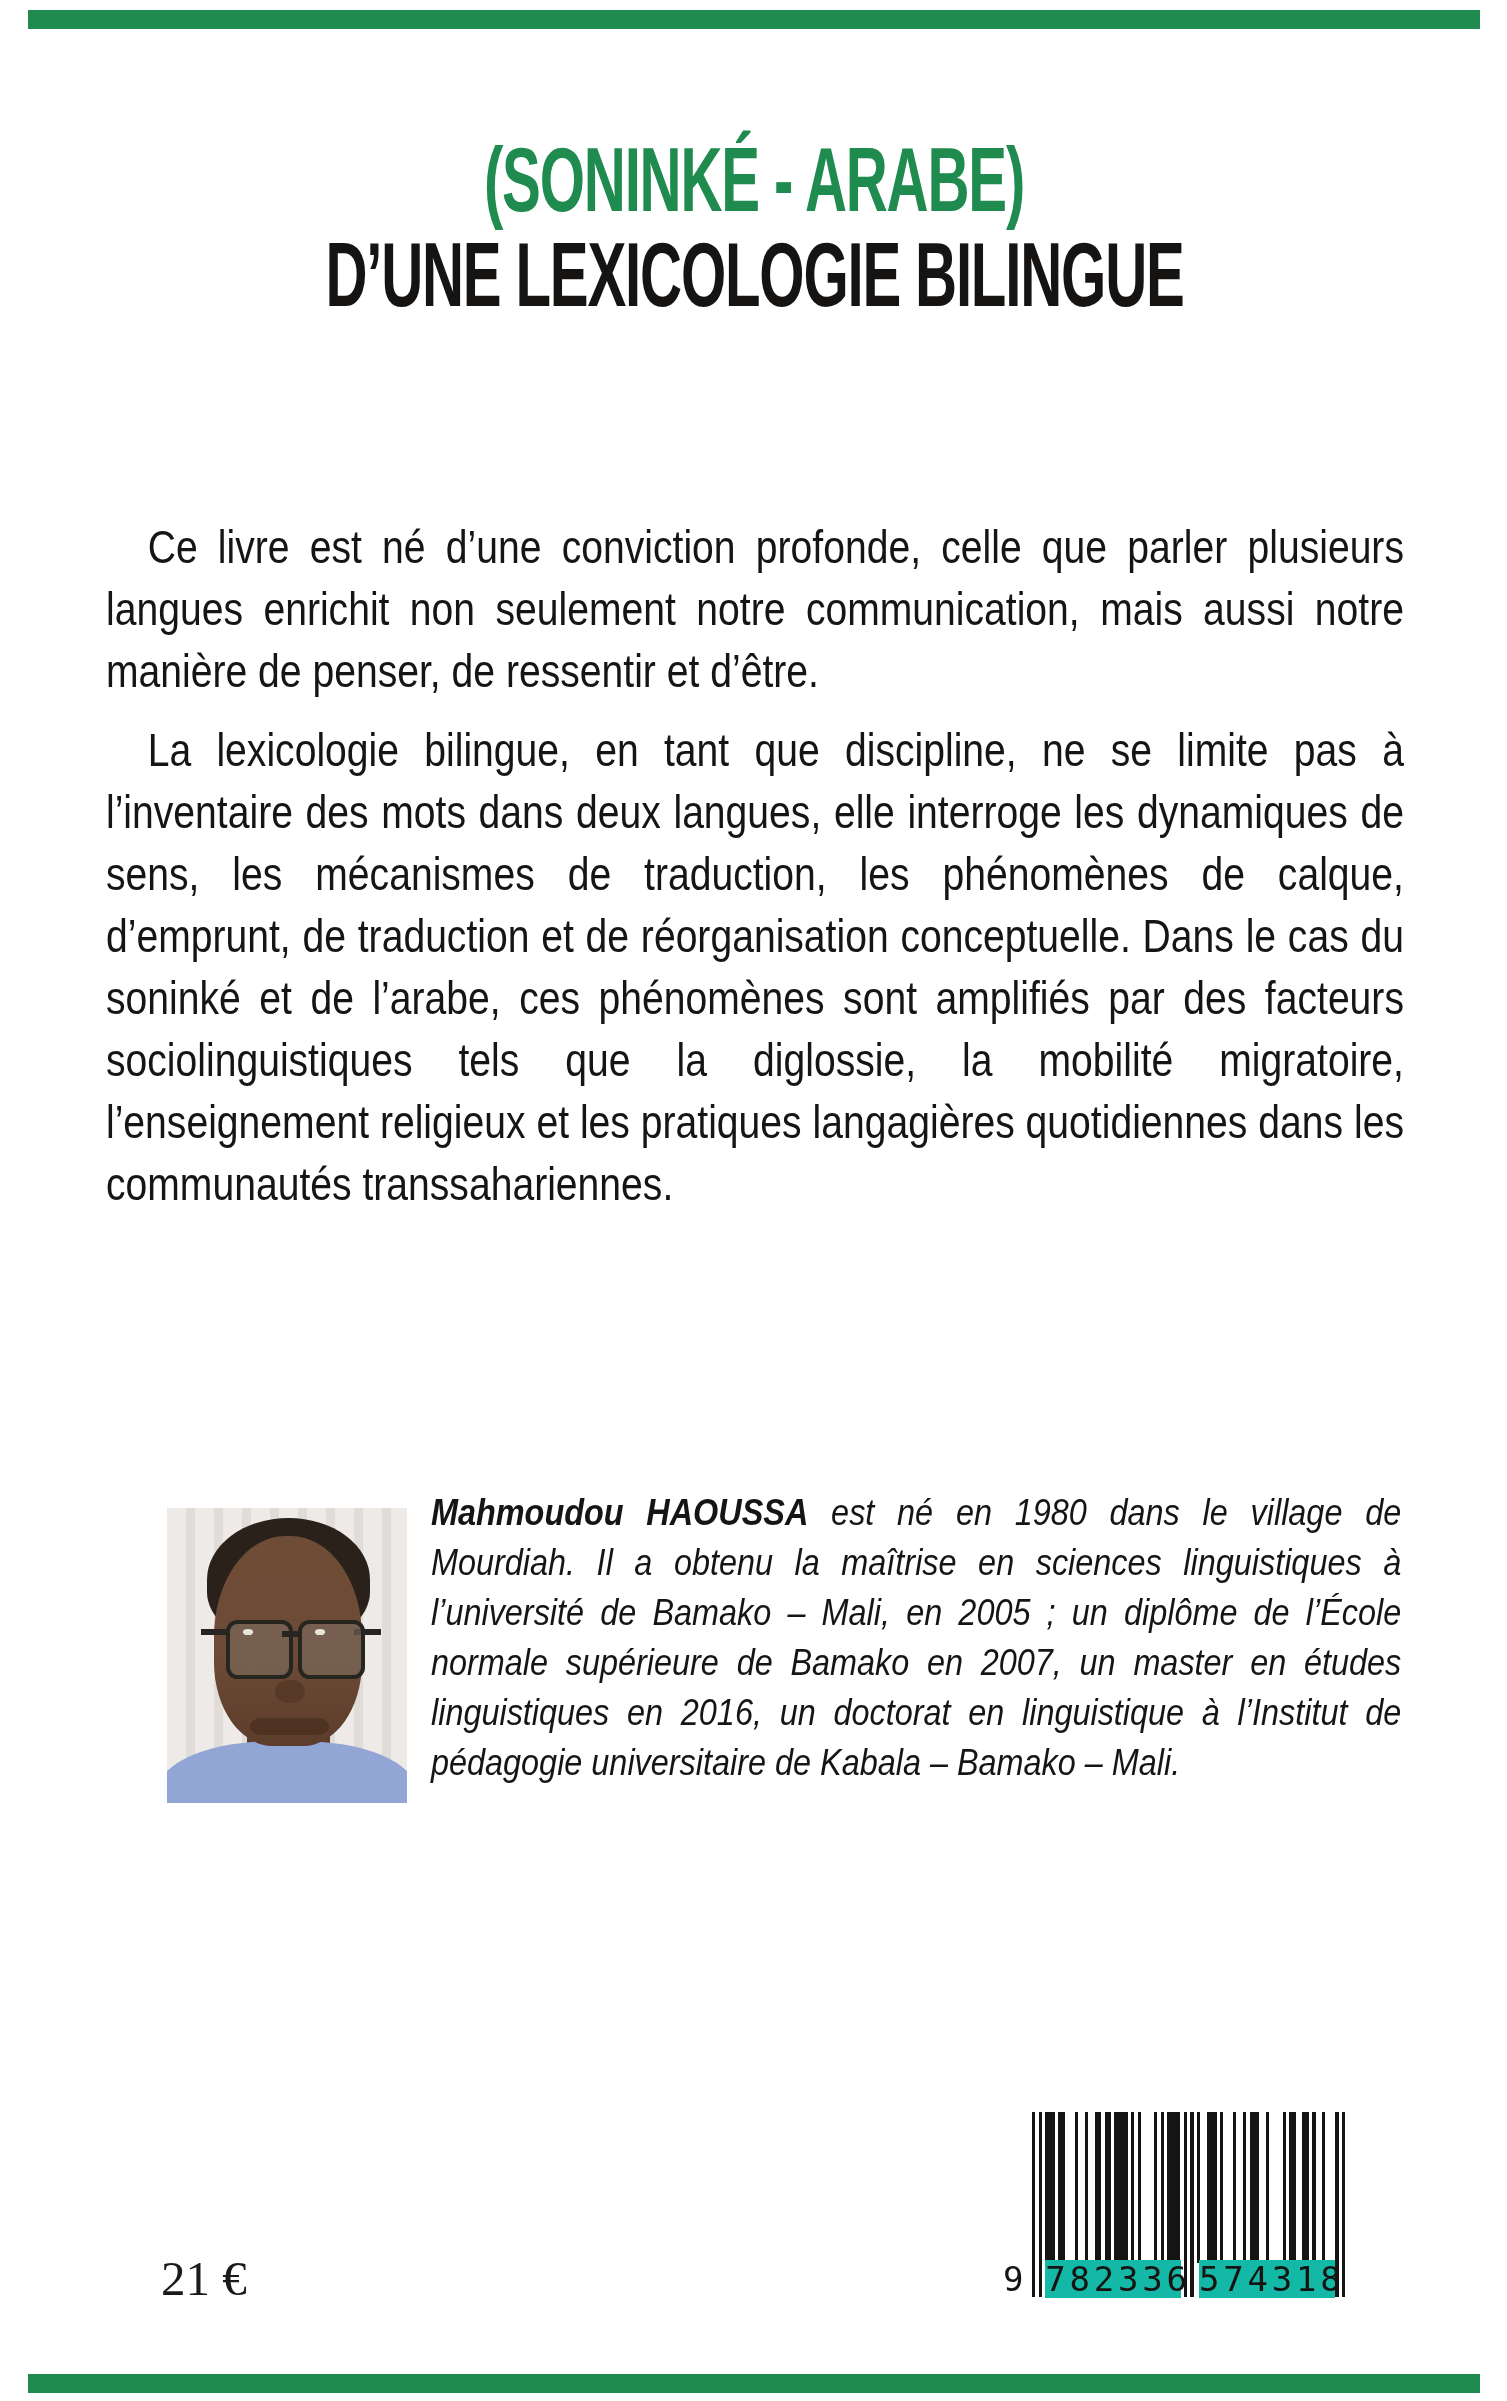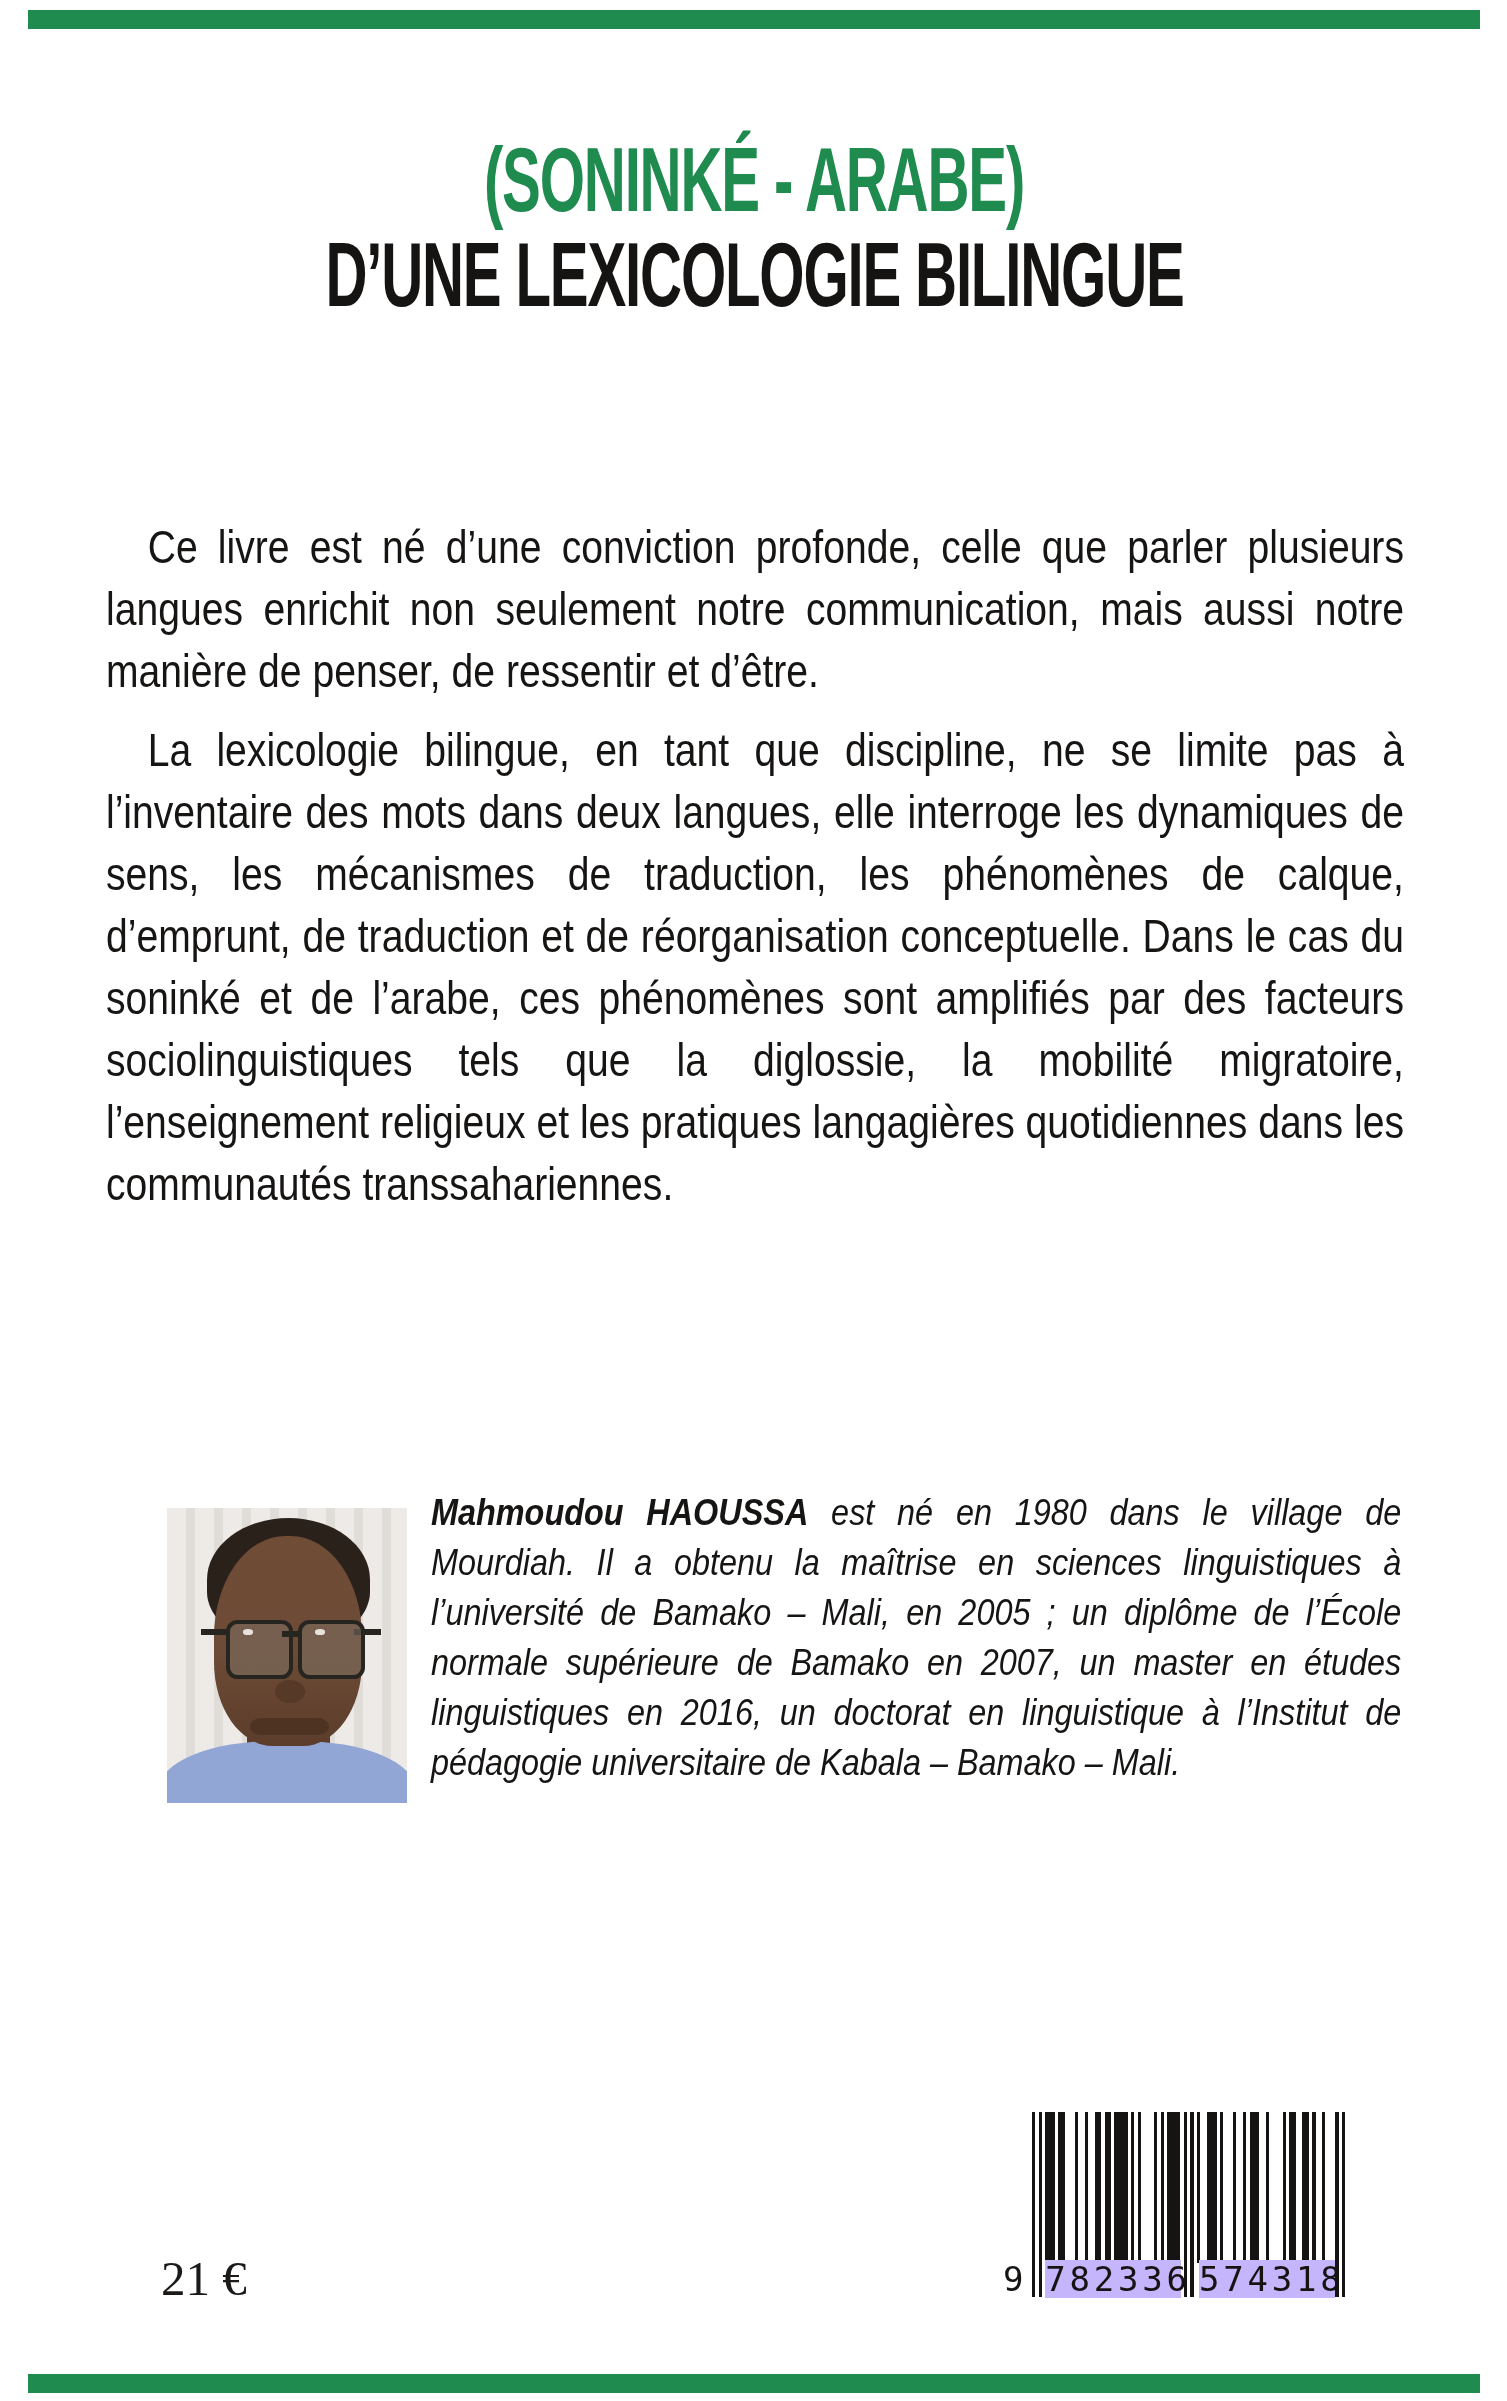--- a/index.html
+++ b/index.html
@@ -80,21 +80,21 @@
   .price{position:absolute;left:161px;top:2250px;font-family:"Liberation Serif", serif;font-size:49px;color:#1c1a19;}
 
   .barcode{position:absolute;left:1032px;top:2112px;width:316px;height:185px;}
   .bars{position:absolute;left:0;top:0;width:100%;height:185px;display:flex;align-items:flex-start;}
   .bars .m{height:151px;}
   .bars .m.guard{height:185px;}
   .bc-digits span{
     position:absolute;top:148px;height:38px;
     font-family:"DejaVu Sans Mono", monospace;
     font-size:34px;line-height:38px;color:#161413;
-    background:#c4b5fd;
+    background:#14b8a6;
     text-align:center;
   }
   .bc-first{left:-32px;width:26.5px;background:transparent !important;}
   .bc-group1{left:13.2px;width:136px;letter-spacing:3.8px;}
   .bc-group2{left:167px;width:136px;letter-spacing:3.8px;}
 </style>
 </head>
 <body>
 
 <div class="cover">

